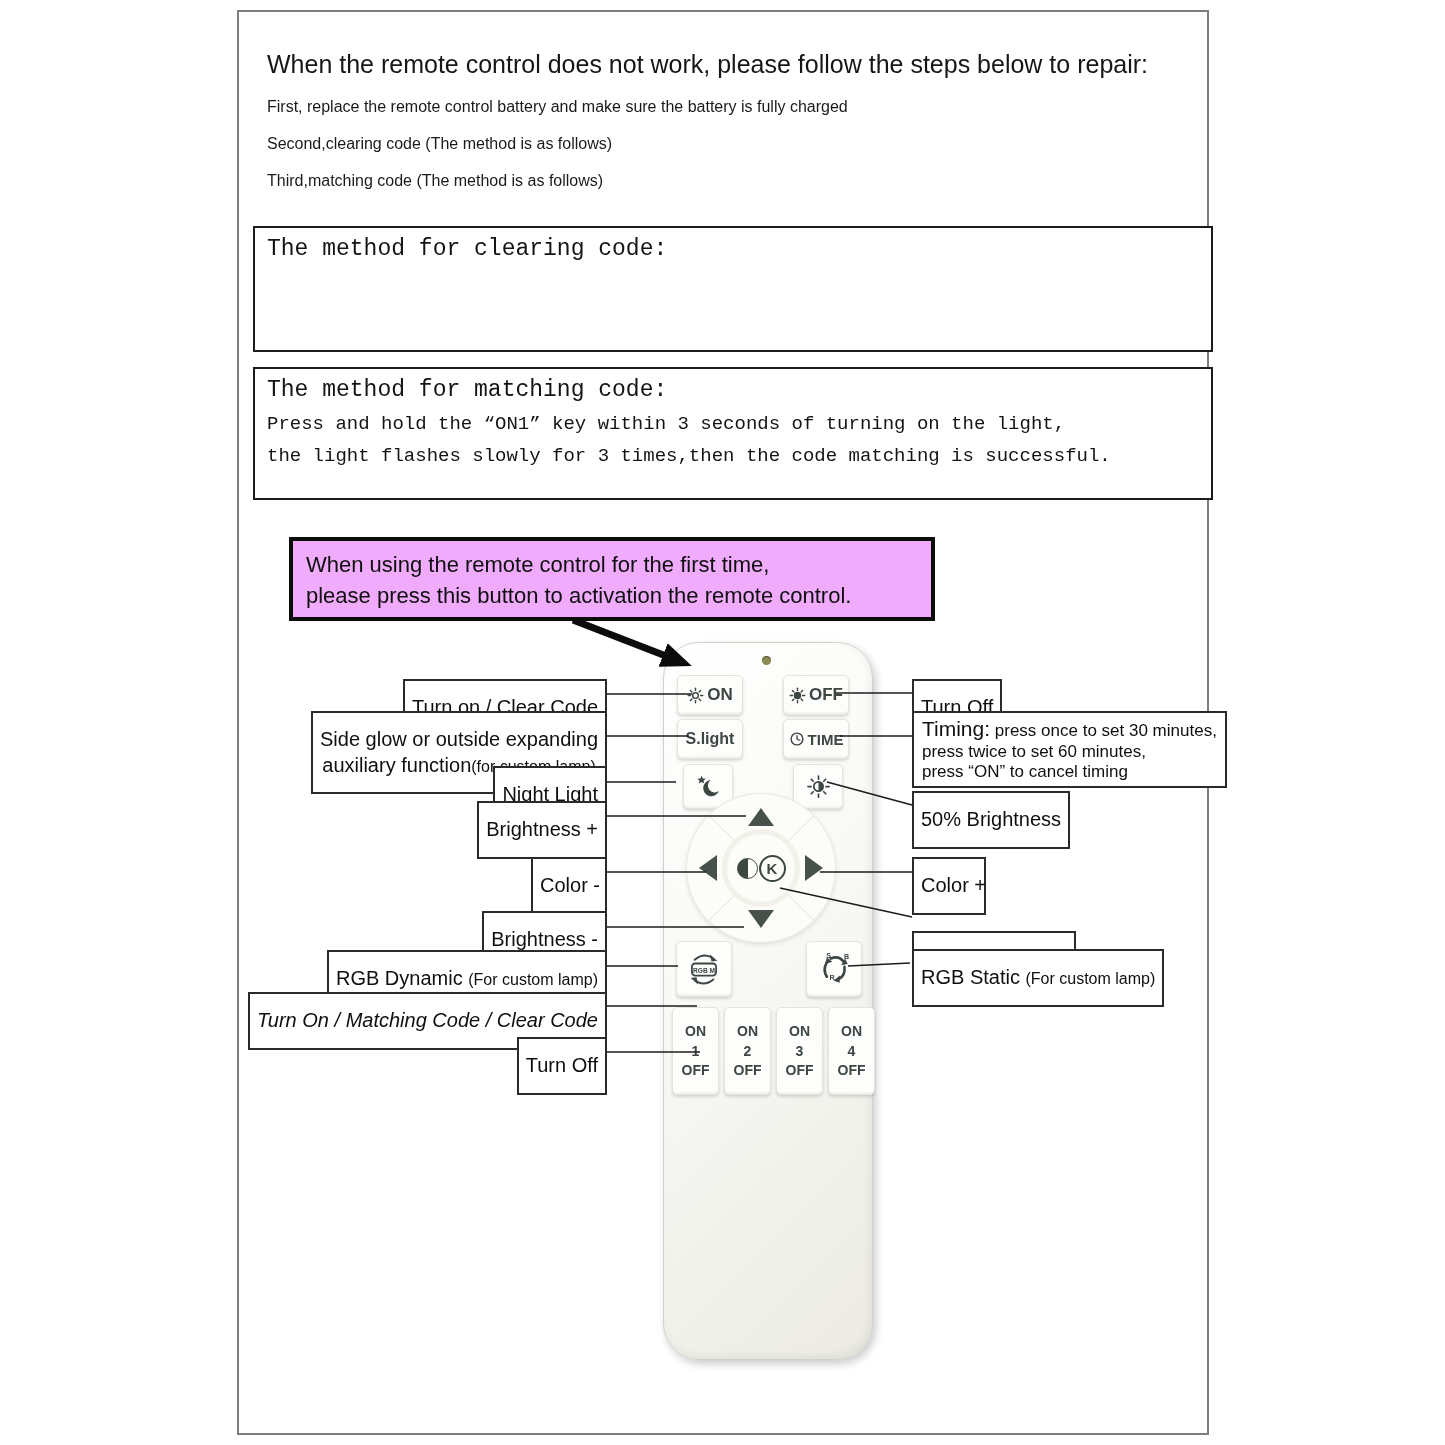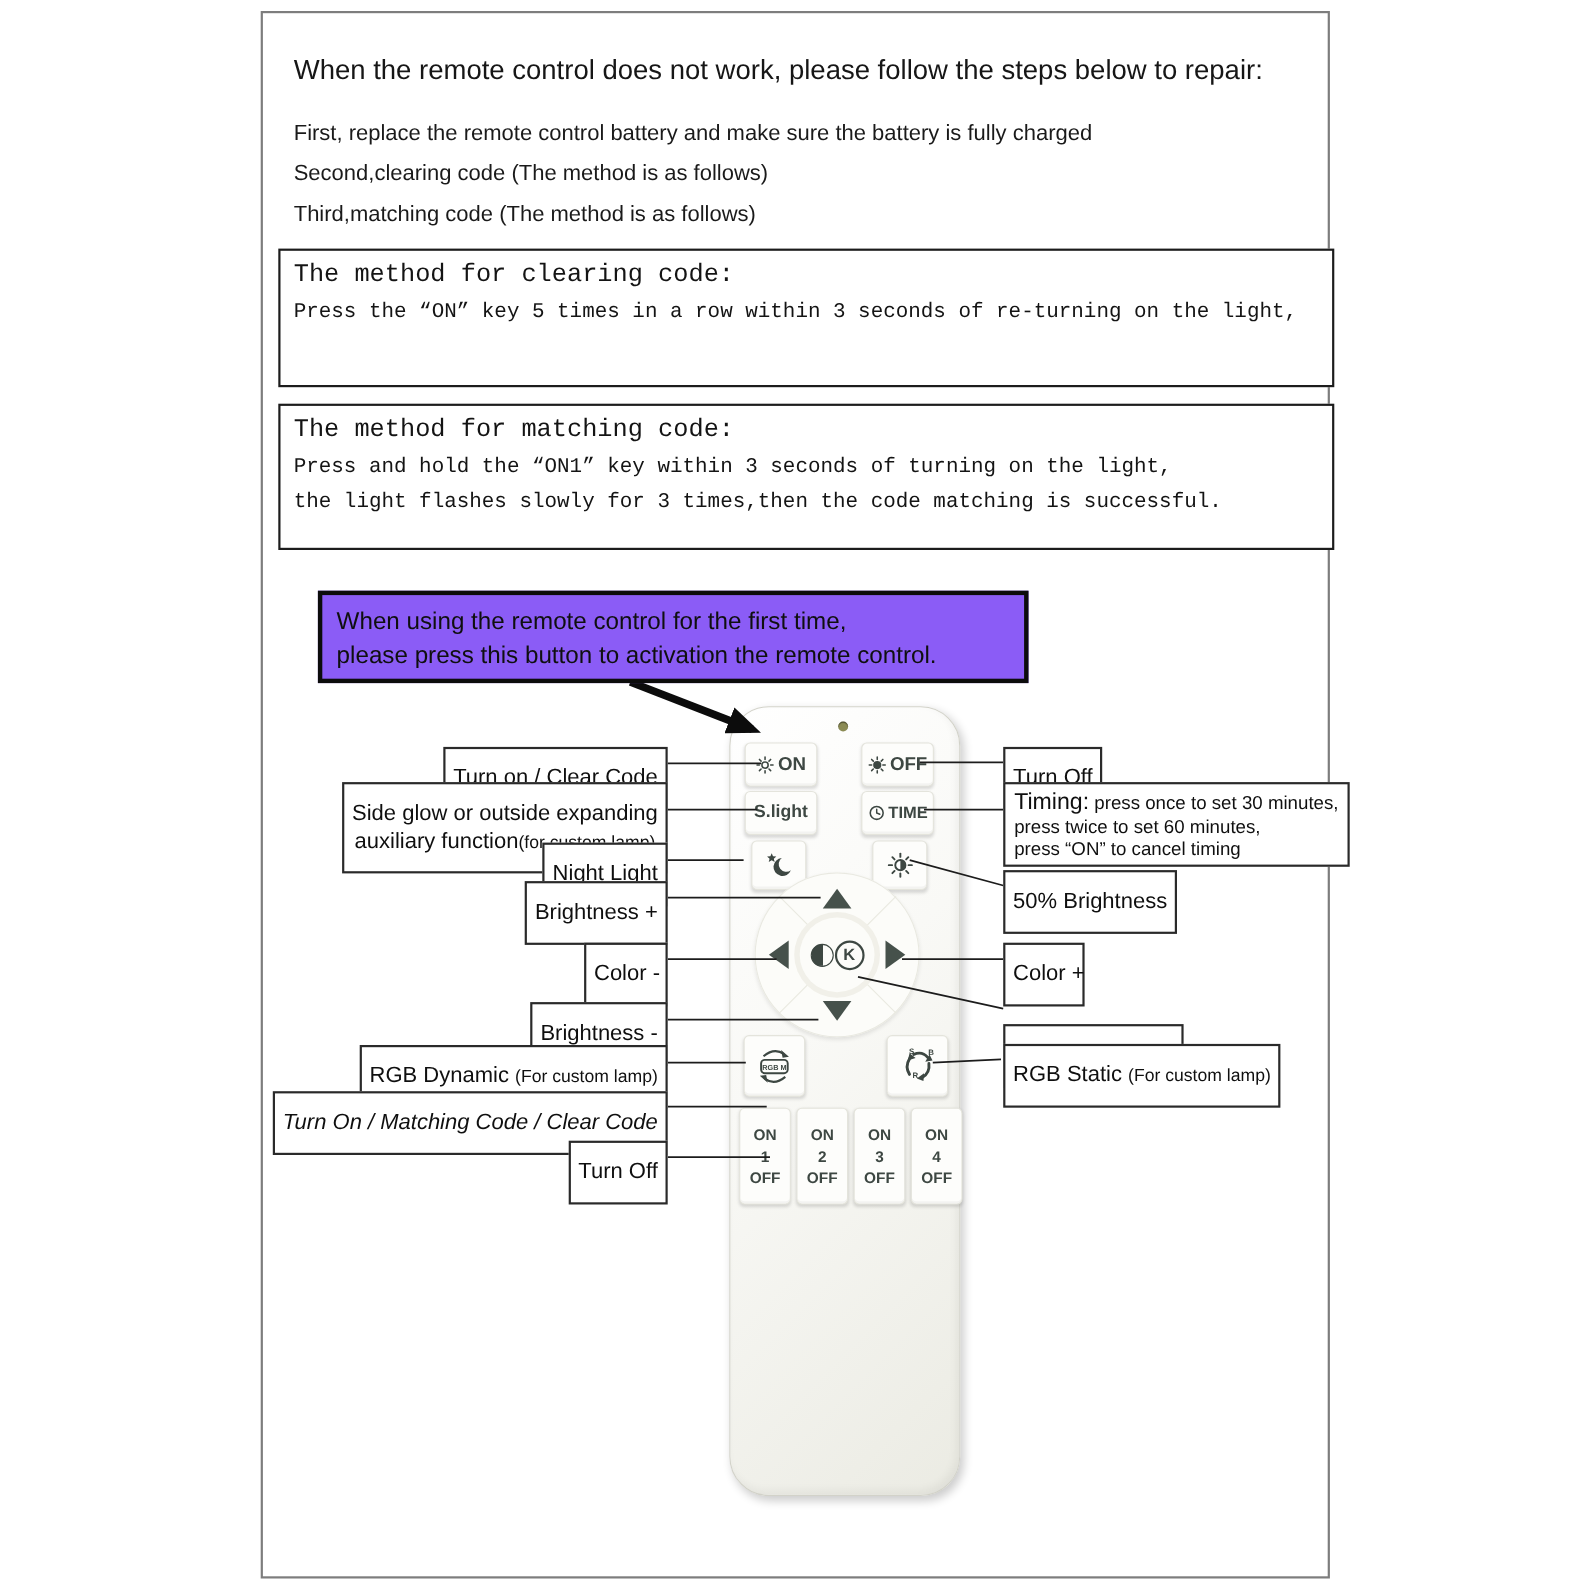--- a/index.html
+++ b/index.html
@@ -6,36 +6,36 @@
   body{
     width:1445px;height:1445px;position:relative;background:#ffffff;
     font-family:"Liberation Sans",sans-serif;color:#111;overflow:hidden;
   }
   .sheet{
     position:absolute;left:237px;top:10px;width:972px;height:1425px;
     border:2px solid #7d7d7d;background:#fff;box-sizing:border-box;z-index:0;
   }
   
   .intro-title{position:absolute;left:267px;top:50px;font-size:25px;color:#161616;z-index:1;white-space:nowrap;}
-  .intro-step{position:absolute;left:267px;font-size:20px;color:#1a1a1a;z-index:1;white-space:nowrap;margin-top:12px;}
+  .intro-step{position:absolute;left:267px;font-size:16px;color:#1a1a1a;z-index:1;white-space:nowrap;}
   .step1{top:98px;} .step2{top:135px;} .step3{top:172px;}
   
   .method-box{
     position:absolute;left:253px;width:960px;border:2px solid #1c1c1c;background:#fff;
     box-sizing:border-box;font-family:"Liberation Mono",monospace;color:#141414;
     padding:8px 21px 10px 12px;z-index:1;
   }
   .clearing-box{top:226px;height:126px;}
   .matching-box{top:367px;height:133px;}
   .method-title{font-size:23px;margin:0 0 10px 0;white-space:nowrap;}
   .method-line{font-size:19px;margin:0 0 10px 0;white-space:nowrap;letter-spacing:0px;}
   
   .callout{
     position:absolute;left:289px;top:537px;width:646px;height:84px;border:4px solid #0c0c0c;
-    background:#8b5cf6;box-sizing:border-box;padding:9px 0 0 13px;font-size:22px;line-height:1.4;
+    background:#f0abfc;box-sizing:border-box;padding:9px 0 0 13px;font-size:22px;line-height:1.4;
     color:#0f0f0f;z-index:5;
   }
   
   .remote{
     position:absolute;left:663px;top:642px;width:210px;height:718px;border-radius:36px;
     background:linear-gradient(135deg,#ffffff 0%,#f9f9f6 40%,#ebebe3 100%);
     border:1px solid #d2d2c9;box-sizing:border-box;
     box-shadow:3px 4px 9px rgba(0,0,0,0.20), inset -3px -4px 8px rgba(0,0,0,0.05);
     z-index:2;
   }
@@ -112,21 +112,20 @@
 
 <div class="sheet"></div>
 
 <div class="intro-title">When the remote control does not work, please follow the steps below to repair:</div>
 <div class="intro-step step1">First, replace the remote control battery and make sure the battery is fully charged</div>
 <div class="intro-step step2">Second,clearing code  (The method is as follows)</div>
 <div class="intro-step step3">Third,matching code (The method is as follows)</div>
 
 <div class="method-box clearing-box">
   <p class="method-title">The method for clearing code:</p>
-  <p class="method-line">Press the “ON”  key 5 times in a row within 3 seconds of re-turning on the light,</p>
 </div>
 
 <div class="method-box matching-box">
   <p class="method-title">The method for matching code:</p>
   <p class="method-line">Press and hold the “ON1” key within 3 seconds of turning on the light,</p>
   <p class="method-line">the light flashes slowly for 3 times,then the code matching is successful.</p>
 </div>
 
 <div class="callout">
   <div>When using the remote control for the first time,</div>

